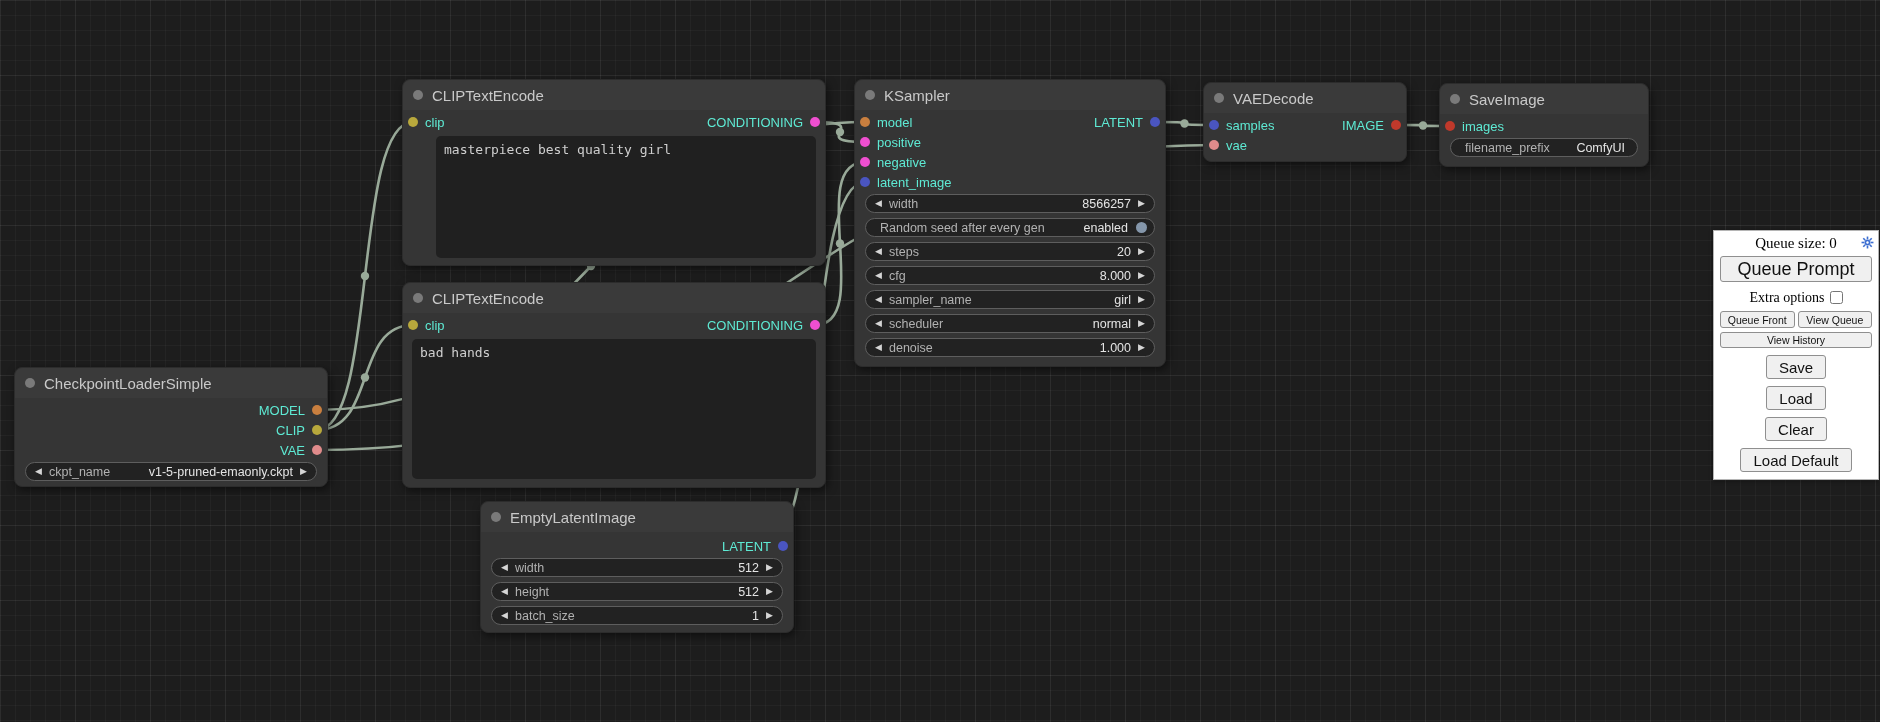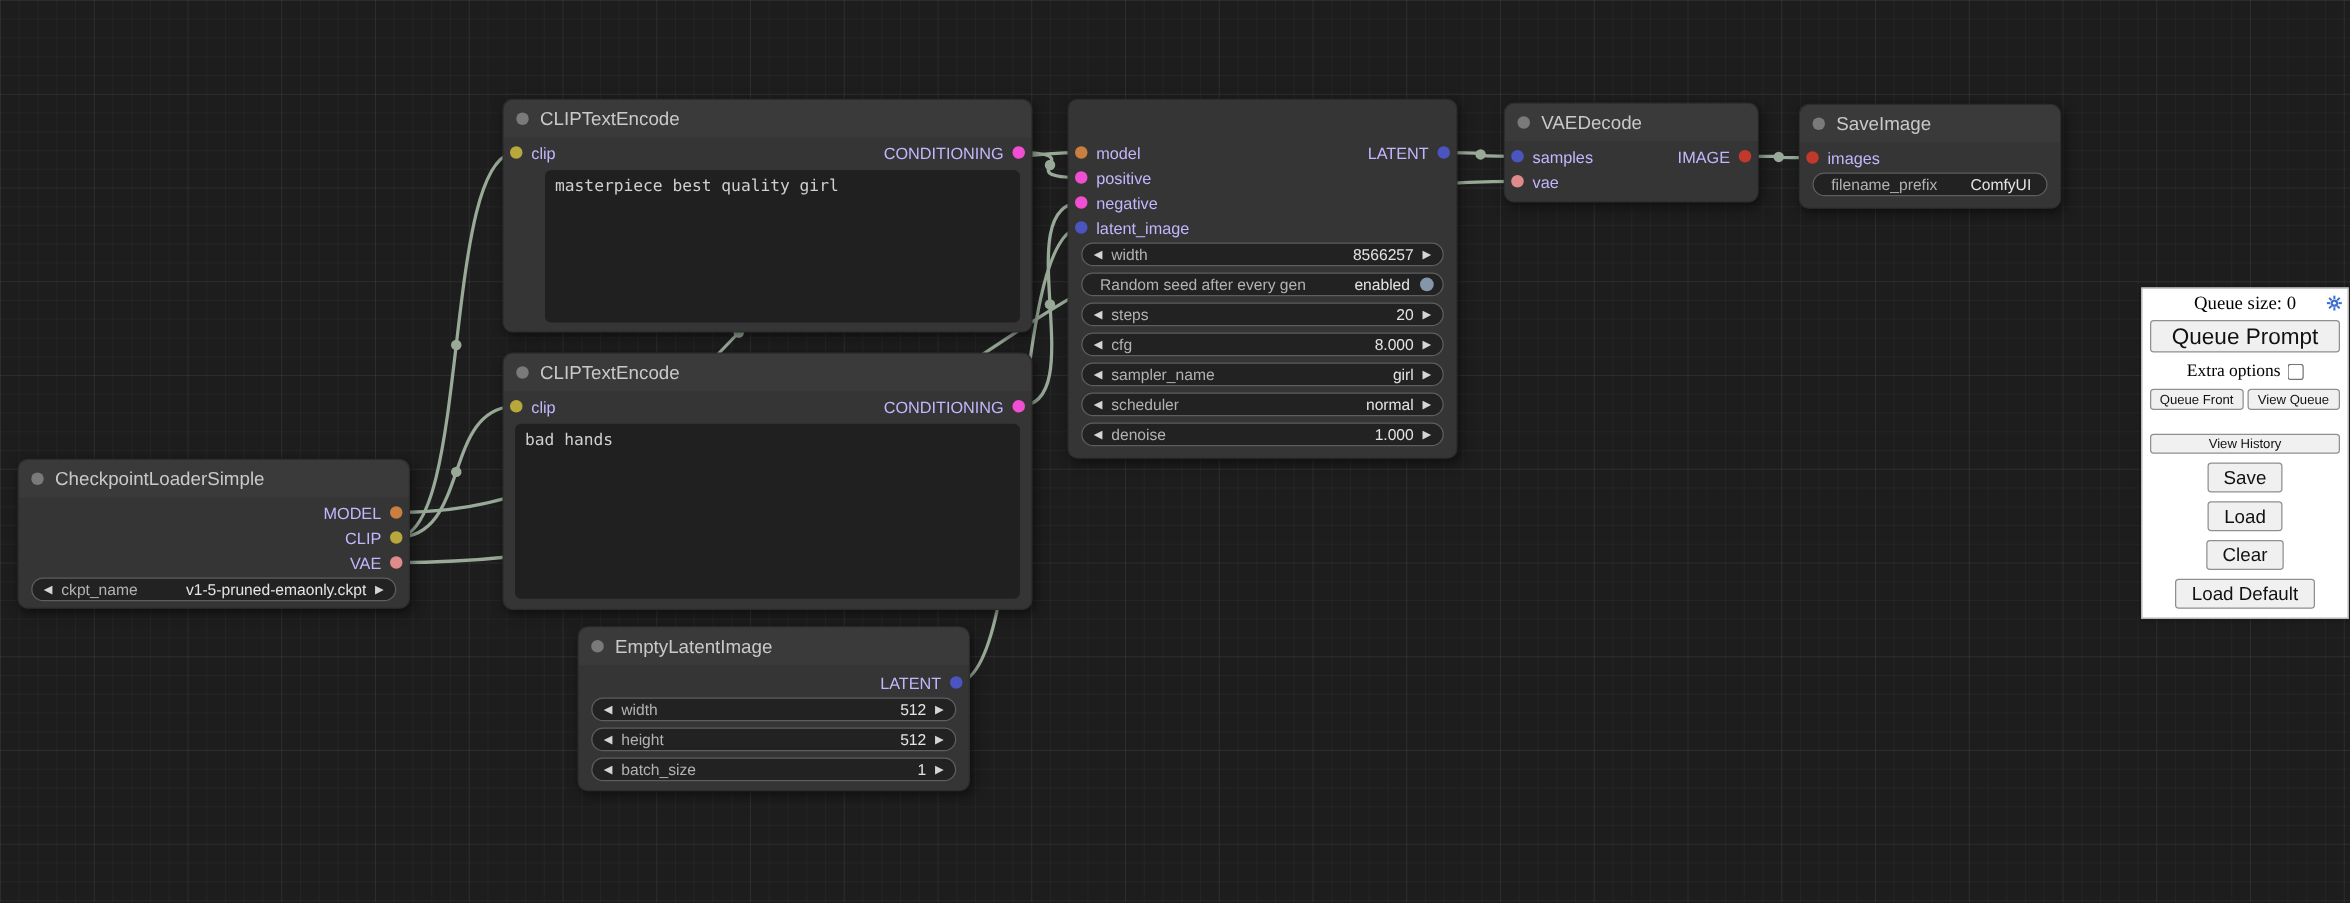--- a/index.html
+++ b/index.html
@@ -14,21 +14,21 @@
     background-size:15px 15px,15px 15px,75px 75px,75px 75px}
   #links-layer{position:absolute;inset:0;z-index:1;pointer-events:none}
 
   .node{position:absolute;z-index:2;background:#353535;border:1px solid #2c2c2c;border-radius:8px;
     box-shadow:2px 3px 9px rgba(0,0,0,.5)}
   .node-title{position:absolute;top:0;left:0;right:0;height:30px;background:#3a3a3a;
     border-radius:8px 8px 0 0;display:flex;align-items:center;gap:9px;padding:0 10px;
     font-size:15px;color:#c9c9c9}
   .title-dot{width:10px;height:10px;border-radius:50%;flex:none}
 
-  .slot{position:absolute;display:flex;align-items:center;gap:7px;height:20px;font-size:13px;color:#c4b5fd}
+  .slot{position:absolute;display:flex;align-items:center;gap:7px;height:20px;font-size:13px;color:#5eead4}
   .slot.in{left:5px}
   .slot.out{right:5px}
   .dot{width:10px;height:10px;border-radius:50%;flex:none}
 
   .prompt-text{position:absolute;left:9px;right:9px;background:#202020;border:none;border-radius:5px;
     resize:none;outline:none;padding:6px 8px;font-family:"DejaVu Sans Mono",monospace;
     font-size:13px;color:#cfcfcf}
 
   .widget{position:absolute;left:10px;right:10px;height:19px;background:#222;border:1px solid #5e5e5e;
     border-radius:10px;display:flex;align-items:center;padding:0 7px;font-size:12.5px;color:#b2b2b2}
@@ -43,21 +43,21 @@
     display:flex;flex-direction:column;align-items:center;font-family:"Liberation Serif",serif}
   #menu button{font-family:"Liberation Sans","DejaVu Sans",sans-serif;background:#f0f0f0;
     border:1px solid #8f8f8f;border-radius:3px;color:#111;cursor:pointer}
   .menu-header{width:100%;position:relative;text-align:center;font-size:15px;color:#000;height:18px;line-height:18px}
   .settings-icon{position:absolute;right:-2px;top:2px;cursor:pointer;line-height:0}
   .queue-prompt{width:100%;height:26px;font-size:18px;margin-top:4px}
   .extra-row{margin-top:8px;font-size:14px;color:#000;display:flex;align-items:center;gap:5px;height:15px}
   .extra-row input{width:13px;height:13px;margin:0}
   .small-row{width:100%;display:flex;gap:3px;margin-top:6px}
   .small-row button{flex:1;font-size:10.5px;height:17px;padding:0}
-  .view-history{width:100%;font-size:10.5px;height:16px;margin-top:19px;padding:0}
+  .view-history{width:100%;font-size:10.5px;height:16px;margin-top:4px;padding:0}
   .big-btn{font-size:15px;height:24px;padding:0 12px;margin-top:7px}
   .big-btn.first{}
 </style>
 </head>
 <body>
 
 <div id="canvas">
 
   <svg id="links-layer" width="1880" height="722">
       <path d="M 317 410 C 591 410, 591 122, 865 122" stroke="#99aa99" stroke-width="2.6" fill="none"></path>
@@ -131,20 +131,24 @@
       <span>clip</span>
     </div>
     <div class="slot out" style="top:32px">
       <span>CONDITIONING</span>
       <span class="dot" style="background: rgb(239, 79, 208);"></span>
     </div>
     <textarea class="prompt-text" style="top: 56px; height: 140px;">bad hands</textarea>
   </div>
 
   <div class="node" style="left:854px;top:79px;width:312px;height:288px">
+    <div class="node-title">
+      <span class="title-dot" style="background: rgb(122, 122, 122);"></span>
+      <span>KSampler</span>
+    </div>
     <div class="slot in" style="top:32px">
       <span class="dot" style="background: rgb(201, 127, 63);"></span>
       <span>model</span>
     </div>
     <div class="slot out" style="top:32px">
       <span>LATENT</span>
       <span class="dot" style="background: rgb(74, 85, 192);"></span>
     </div>
     <div class="slot in" style="top:52px">
       <span class="dot" style="background: rgb(239, 79, 208);"></span>
@@ -194,21 +198,21 @@
       <span class="arrow">▶</span>
     </div>
     <div class="widget" style="top:258px">
       <span class="arrow">◀</span>
       <span class="wname">denoise</span>
       <span class="wvalue">1.000</span>
       <span class="arrow">▶</span>
     </div>
   </div>
 
-  <div class="node" style="left:462px;top:501px;width:314px;height:132px">
+  <div class="node" style="left:480px;top:501px;width:314px;height:132px">
     <div class="node-title">
       <span class="title-dot" style="background: rgb(122, 122, 122);"></span>
       <span>EmptyLatentImage</span>
     </div>
     <div class="slot out" style="top:34px">
       <span>LATENT</span>
       <span class="dot" style="background: rgb(74, 85, 192);"></span>
     </div>
     <div class="widget" style="top:56px">
       <span class="arrow">◀</span>

